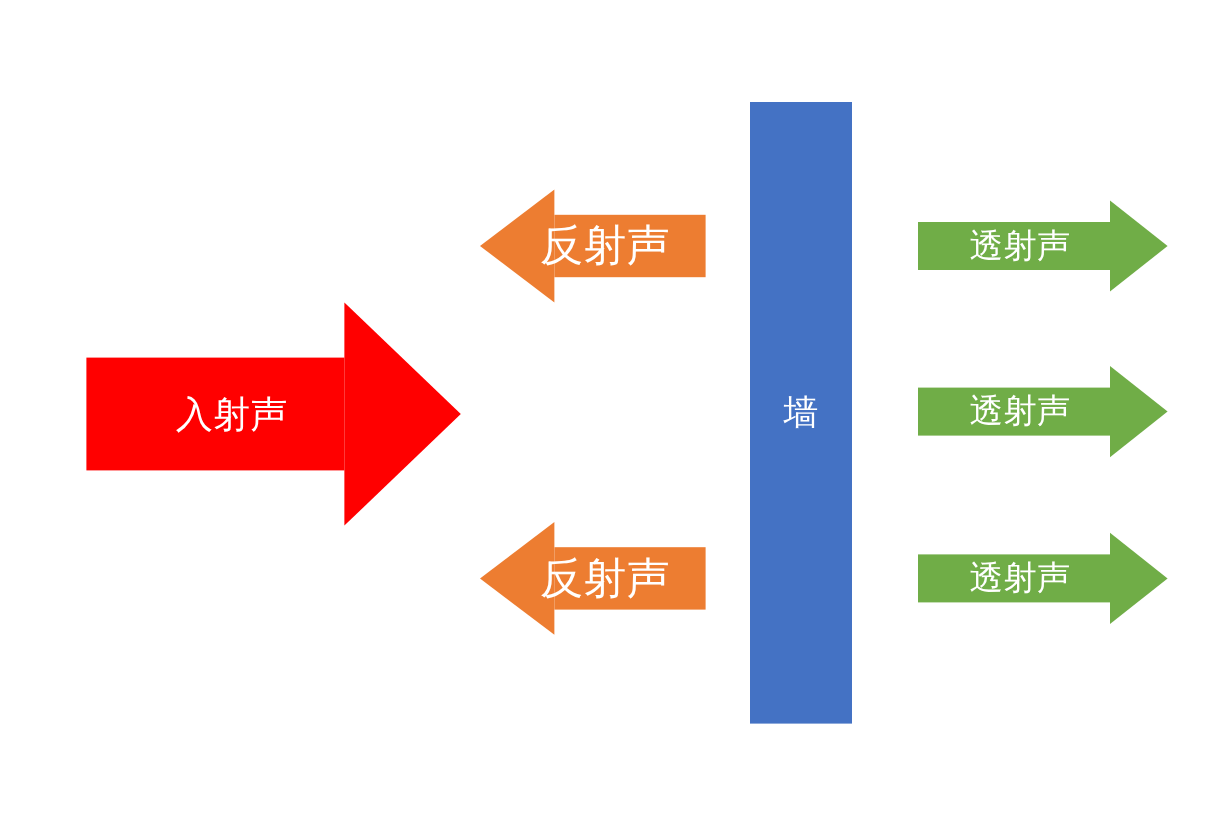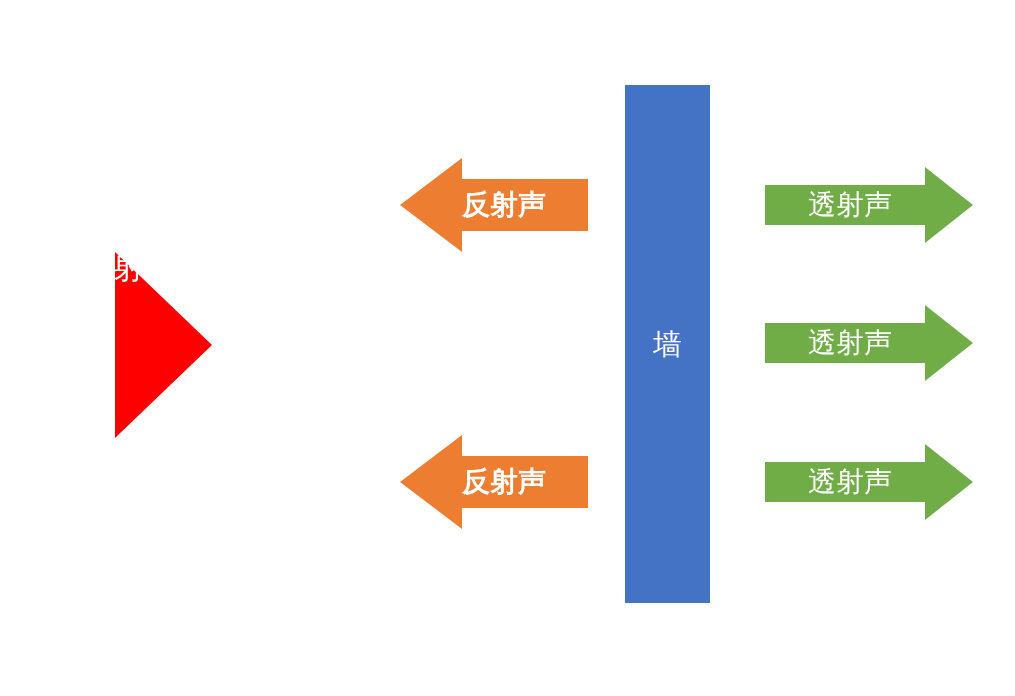--- a/index.html
+++ b/index.html
@@ -21,42 +21,42 @@
     position: absolute;
     left: 0;
     right: 0;
     text-align: center;
     color: var(--label);
     pointer-events: none;
     line-height: 1;
   }
 
   
-  .arrow-incident { left: 56px; top: 252px; height: 186px; flex-direction: column; }
+  .arrow-incident { left: 72px; top: 252px; height: 186px; }
   .arrow-incident .body { width: 215px; height: 94px; background: var(--red); }
   .arrow-incident .head {
     width: 0; height: 0;
     border-top: 93px solid transparent;
     border-bottom: 93px solid transparent;
     border-left: 97px solid var(--red);
   }
   .arrow-incident .lbl { font-size: 31px; padding-right: 70px; }
 
   
   .arrow-reflected { left: 400px; height: 94px; }
   .arrow-reflected.pos-top { top: 158px; }
   .arrow-reflected.pos-bottom { top: 435px; }
   .arrow-reflected .head {
     width: 0; height: 0;
     border-top: 47px solid transparent;
     border-bottom: 47px solid transparent;
     border-right: 62px solid var(--orange);
   }
   .arrow-reflected .body { width: 126px; height: 52px; background: var(--orange); }
-  .arrow-reflected .lbl { font-size: 28px; padding-left: 20px; font-weight: bold; }
+  .arrow-reflected .lbl { font-size: 36px; padding-left: 20px; }
 
   
   .arrow-transmitted { left: 737px; height: 76px; padding-left: 28px; }
   .arrow-transmitted.pos-1 { top: 167px; }
   .arrow-transmitted.pos-2 { top: 305px; }
   .arrow-transmitted.pos-3 { top: 444px; }
   .arrow-transmitted .body { width: 160px; height: 40px; background: var(--green); }
   .arrow-transmitted .head {
     width: 0; height: 0;
     border-top: 38px solid transparent;

